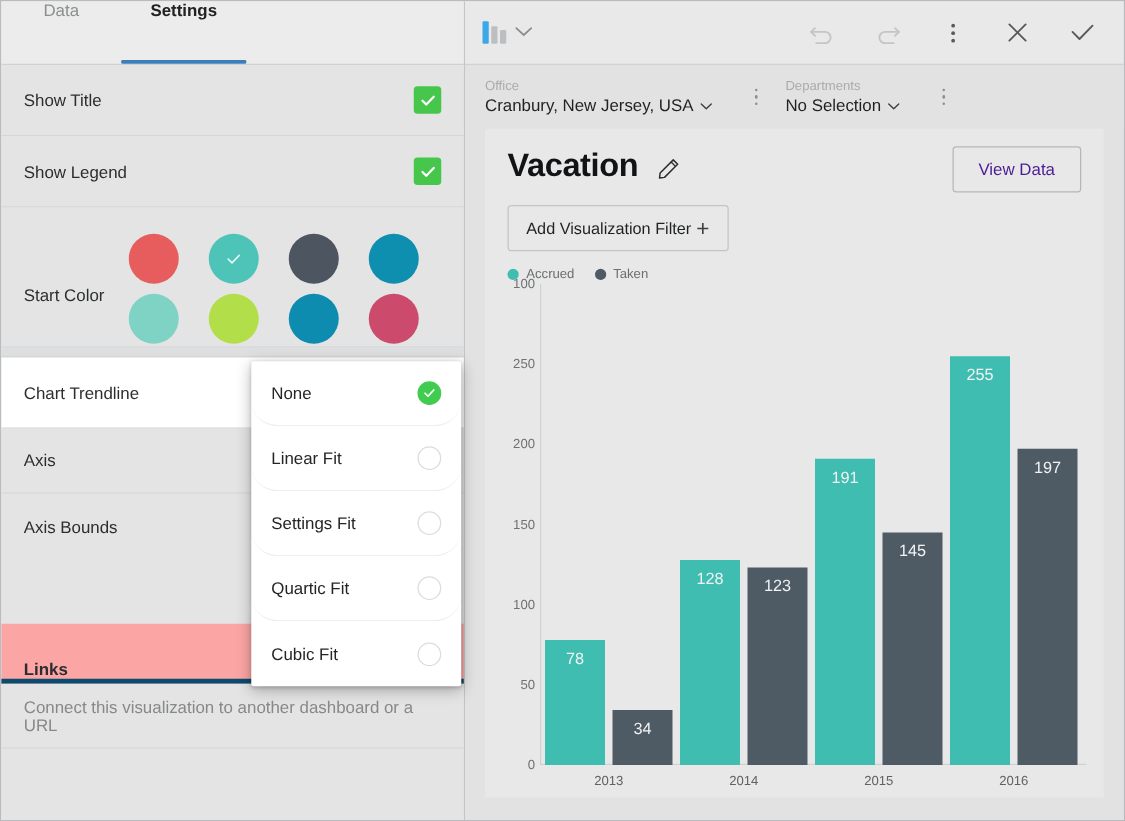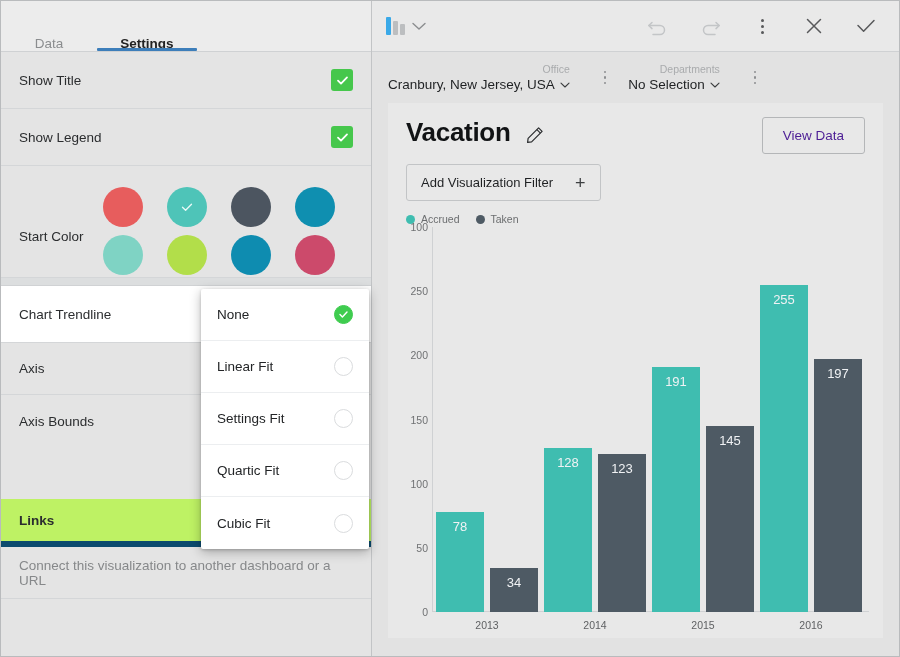--- a/index.html
+++ b/index.html
@@ -33,21 +33,21 @@
     background: #ececec;
     display: flex;
     align-items: flex-end;
     border-bottom: 1px solid #cfd1d3;
     flex: 0 0 auto;
   }
   .tab {
     position: relative;
     height: 100%;
     display: flex;
-    align-items: flex-end;
+    align-items: flex-start;
     justify-content: center;
     font-size: 13.5px;
     color: #8b8d8f;
     padding: 0 8px;
     cursor: pointer;
   }
   .tab.t-data { width: 96px; }
   .tab.t-settings { width: 100px; color: #222; font-weight: bold; }
   .tab .underline {
     position: absolute;
@@ -70,21 +70,21 @@
   .srow .label.bold { font-weight: bold; }
   .srow .label.muted { color: #86888a; }
   .srow.gap { background: #dcdedf; border-bottom: 1px solid #d0d2d4; }
 
   .r-show-title { height: 57px; }
   .r-show-legend { height: 57px; }
   .r-start-color { height: 112px; align-items: center; padding-top: 18px; }
   .r-chart-trendline { height: 57px; background: #ffffff; }
   .r-axis { height: 52px; }
   .r-axis-bounds { height: 52px; border-bottom: none; }
-  .r-links { height: 48px; background: #bef264; border-bottom: 6px solid #0c4a6e; }
+  .r-links { height: 48px; background: #fca5a5; border-bottom: 4px solid #0c4a6e; align-items: flex-end; }
   .r-links-desc { height: 52px; }
 
   .checkbox {
     margin-left: auto;
     width: 22px; height: 22px;
     border-radius: 3px;
     background: #46c74c;
     display: flex; align-items: center; justify-content: center;
     cursor: pointer;
   }
@@ -117,20 +117,21 @@
   }
   .menu-item {
     height: 52px;
     display: flex;
     align-items: center;
     padding: 0 16px;
     font-size: 13.5px;
     color: #232527;
     border-bottom: 1px solid #eceef0;
     cursor: pointer;
+    border-radius: 21px;
   }
   .menu-item:last-child { border-bottom: none; }
   .radio {
     margin-left: auto;
     width: 19px; height: 19px;
     border-radius: 50%;
     border: 1.5px solid #dadcde;
     background: #fff;
   }
   .radio.checked {
@@ -173,21 +174,21 @@
 
   .filters {
     height: 51px;
     background: #e2e2e2;
     display: flex;
     align-items: center;
     padding: 0 0 0 16px;
     gap: 0;
     flex: 0 0 auto;
   }
-  .filter { display: flex; flex-direction: column; justify-content: center; align-items: flex-end; }
+  .filter { display: flex; flex-direction: column; justify-content: center; }
   .filter .f-label { font-size: 10.5px; color: #a9abad; line-height: 14px; }
   .filter .f-value { font-size: 13.5px; color: #1f2123; line-height: 17px; display: flex; align-items: center; gap: 5px; }
   .f-kebab { margin: 0 22px 0 34px; display: flex; flex-direction: column; gap: 3px; align-items: center; cursor:pointer; }
   .f-kebab span { width: 2.5px; height: 2.5px; border-radius: 50%; background: #8c8e90; display:block; }
 
   .card {
     flex: 1 1 auto;
     margin: 0 16px 18px 16px;
     background: #e8e8e8;
     position: relative;
@@ -211,21 +212,21 @@
   }
   .filter-btn {
     margin: 10px 0 0 18px;
     align-self: flex-start;
     border: 1px solid #c2c4c6;
     border-radius: 3px;
     background: transparent;
     padding: 10px 14px;
     font-size: 13px;
     color: #1f2123;
-    display: flex; align-items: center; gap: 22px;
+    display: flex; align-items: center; gap: 4px;
     font-family: "Liberation Sans", sans-serif;
     cursor: pointer;
   }
   .plus { font-size: 18px; line-height: 12px; color: #3d3f41; font-weight: 300; }
 
   .legend { display: flex; align-items: center; gap: 16px; padding: 12px 0 0 18px; }
   .legend .li { display: flex; align-items: center; gap: 6px; }
   .legend .dot { width: 9px; height: 9px; border-radius: 50%; display:block; }
   .legend .lt { font-size: 10.5px; color: #6b6d6f; }
 

